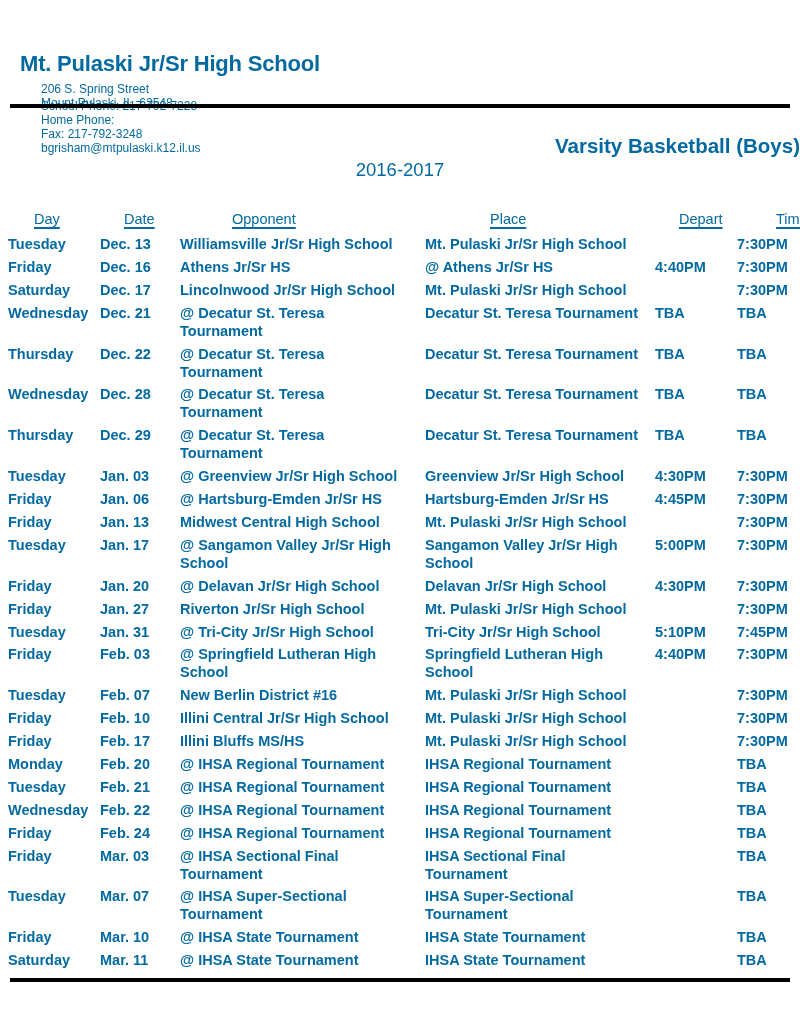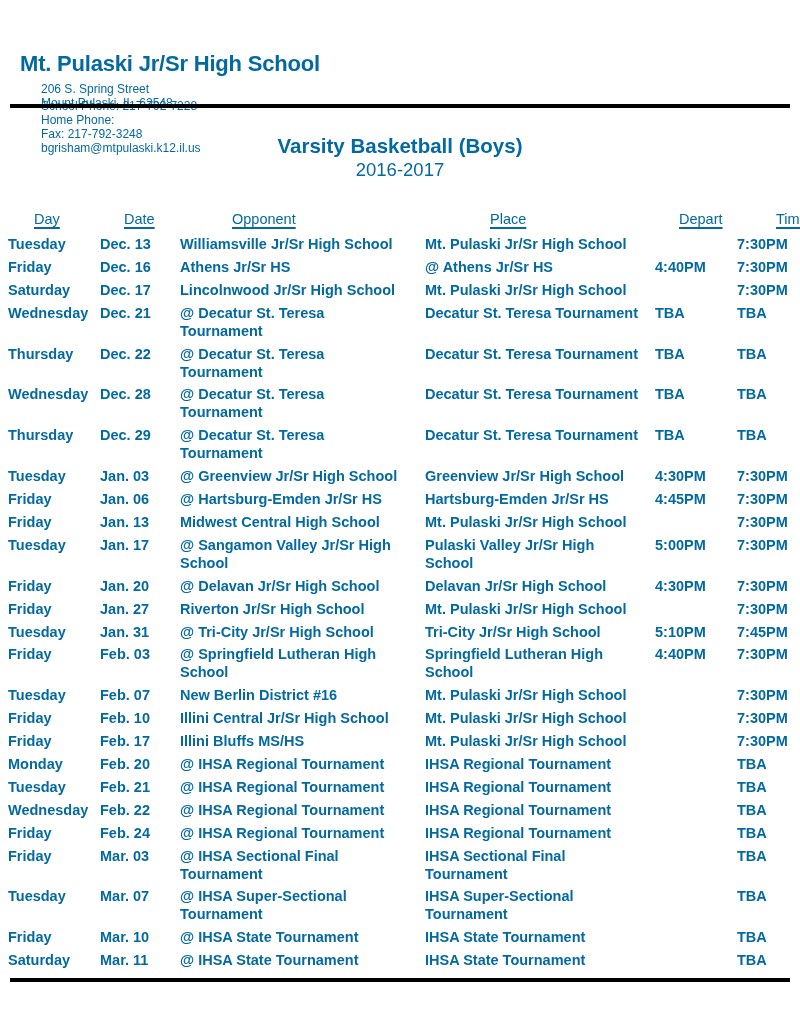--- a/index.html
+++ b/index.html
@@ -44,21 +44,21 @@
     background: #000000;
   }
   .rule-top { top: 104px; }
   .rule-bottom { top: 978px; }
 
   
   .doc-title {
     position: absolute;
     top: 134px; left: 0;
     width: 100%;
-    text-align: center;
+    text-align: right;
     font-size: 20.5px;
     font-weight: 700;
   }
   .doc-season {
     position: absolute;
     top: 159px; left: 0;
     width: 100%;
     text-align: center;
     font-size: 18.5px;
     font-weight: 400;
@@ -229,21 +229,21 @@
     <div class="c">Mt. Pulaski Jr/Sr High School</div>
     <div class="c"></div>
     <div class="c">7:30PM</div>
   </div>
 
   <div class="grid-row trow">
     <div class="c">Tuesday</div>
     <div class="c">Jan. 17</div>
     <div class="c">@ Sangamon Valley Jr/Sr High
 School</div>
-    <div class="c">Pulaski Valley Jr/Sr High
+    <div class="c">Sangamon Valley Jr/Sr High
 School</div>
     <div class="c">5:00PM</div>
     <div class="c">7:30PM</div>
   </div>
 
   <div class="grid-row trow">
     <div class="c">Friday</div>
     <div class="c">Jan. 20</div>
     <div class="c">@ Delavan Jr/Sr High School</div>
     <div class="c">Delavan Jr/Sr High School</div>

